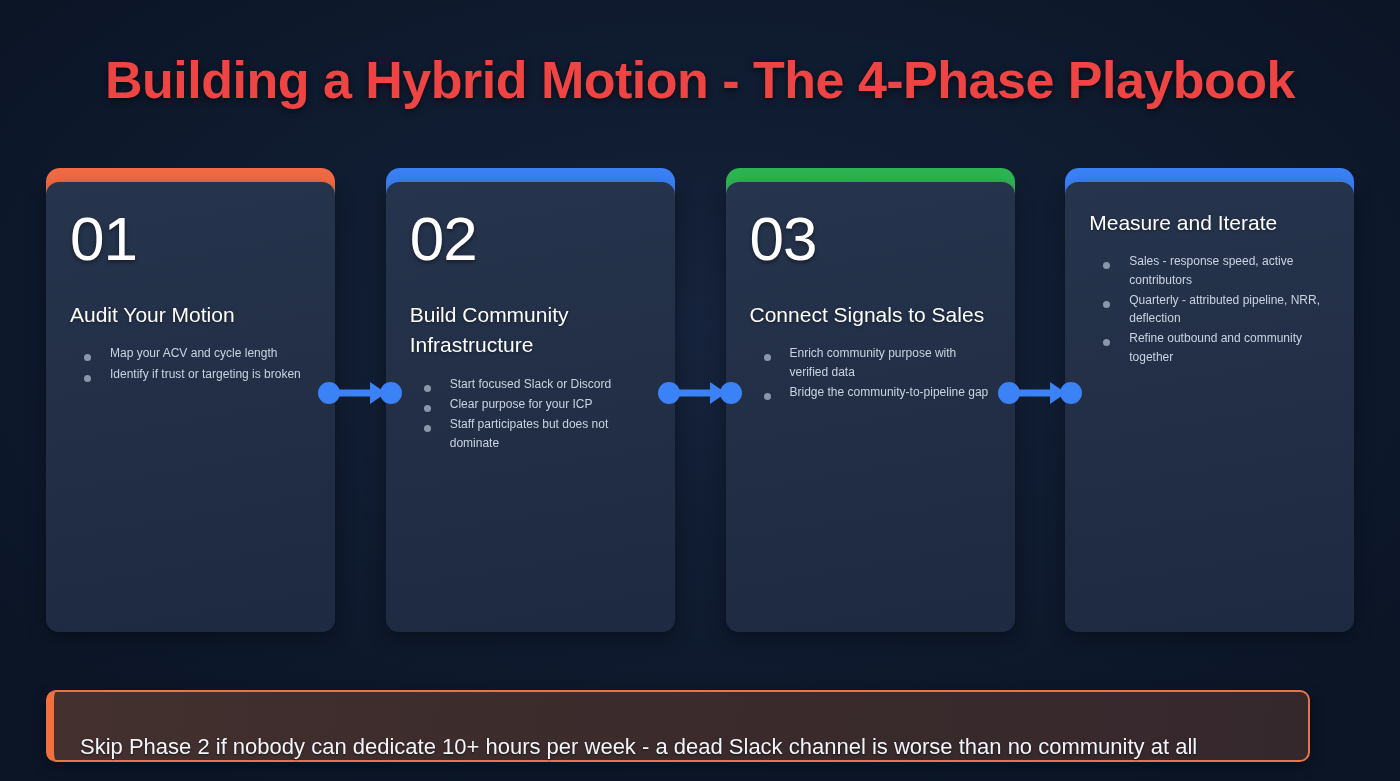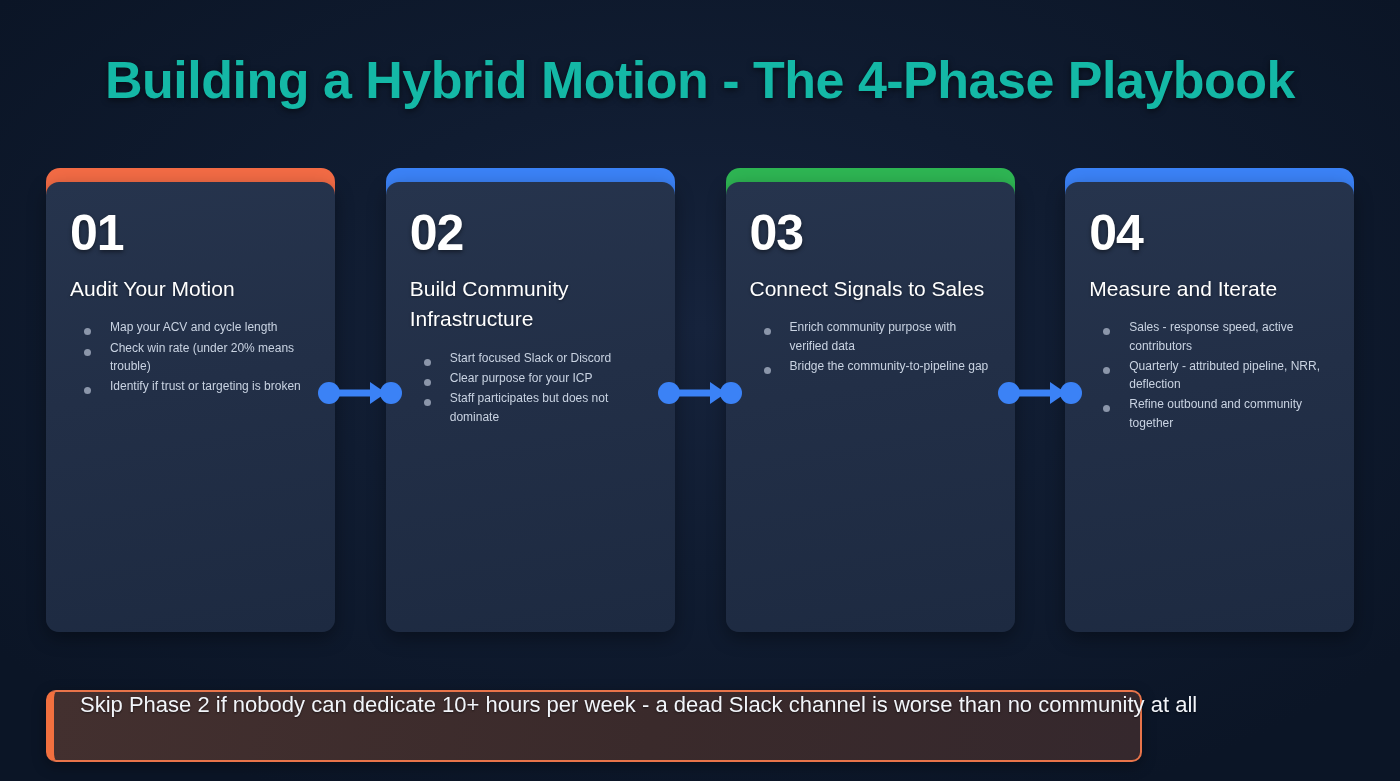--- a/index.html
+++ b/index.html
@@ -22,21 +22,21 @@
   
   .page-title {
     position:absolute;
     top:50px;
     left:0;
     width:1400px;
     text-align:center;
     font-size:52px;
     font-weight:bold;
     letter-spacing:-0.5px;
-    color:#14b8a6;
+    color:#ef4444;
     text-shadow:0 2px 6px rgba(0,0,0,0.55);
     white-space:nowrap;
   }
 
   
   .cards-row {
     position:absolute;
     top:168px;
     left:46px;
     width:1308px;
@@ -68,27 +68,27 @@
     left:0;
     width:289px;
     height:450px;
     border-radius:13px;
     background:linear-gradient(170deg, #26344d 0%, #222f47 45%, #1d2a41 100%);
     box-shadow:0 6px 18px rgba(0,0,0,0.35);
     padding:26px 22px 16px 24px;
   }
 
   .card-number {
-    font-size:50px;
-    font-weight:bold;
+    font-size:62px;
+    font-weight:normal;
     line-height:1.0;
     color:#ffffff;
     letter-spacing:-1px;
     text-shadow:0 2px 4px rgba(0,0,0,0.45);
-    margin-bottom:16px;
+    margin-bottom:30px;
   }
 
   .card-heading {
     font-size:21px;
     font-weight:normal;
     line-height:1.45;
     color:#ffffff;
     margin-bottom:14px;
     text-shadow:0 1px 3px rgba(0,0,0,0.4);
   }
@@ -166,28 +166,28 @@
     border-top:11px solid transparent;
     border-bottom:11px solid transparent;
     border-left:16px solid #3b82f6;
   }
 
   
   .callout-banner {
     position:absolute;
     left:46px;
     top:690px;
-    width:1096px;
+    width:1264px;
     height:72px;
     background:linear-gradient(100deg, #43302f 0%, #3a2a2b 55%, #35282d 100%);
     border:2px solid #e8744a;
     border-left:8px solid #f2703f;
     border-radius:10px;
     display:flex;
-    align-items:flex-start;
+    align-items:flex-end;
     padding-left:26px;
     box-shadow:0 4px 14px rgba(0,0,0,0.35);
   }
 
   .callout-text {
     font-size:22px;
     color:#f2f5fa;
     line-height:1.2;
     white-space:nowrap;
     text-shadow:0 1px 2px rgba(0,0,0,0.5);
@@ -200,21 +200,20 @@
 
 <div class="cards-row">
 
   <div class="card">
     <div class="card-accent" style="background: rgb(242, 107, 69);"></div>
     <div class="card-body">
       <div class="card-number">01</div>
       <div class="card-heading">Audit Your Motion</div>
       <ul class="card-list">
         <li><span class="bullet-dot"></span><span>Map your ACV and cycle length</span></li>
-        <li><span class="bullet-dot"></span><span>Check win rate (under 20% means trouble)</span></li>
         <li><span class="bullet-dot"></span><span>Identify if trust or targeting is broken</span></li>
       </ul>
     </div>
   </div>
 
   <div class="card">
     <div class="card-accent" style="background: rgb(59, 130, 246);"></div>
     <div class="card-body">
       <div class="card-number">02</div>
       <div class="card-heading">Build Community Infrastructure</div>
@@ -234,21 +233,20 @@
       <ul class="card-list">
         <li><span class="bullet-dot"></span><span>Enrich community purpose with verified data</span></li>
         <li><span class="bullet-dot"></span><span>Bridge the community-to-pipeline gap</span></li>
       </ul>
     </div>
   </div>
 
   <div class="card">
     <div class="card-accent" style="background: rgb(59, 130, 246);"></div>
     <div class="card-body">
-      <div class="card-number">04</div>
       <div class="card-heading">Measure and Iterate</div>
       <ul class="card-list">
         <li><span class="bullet-dot"></span><span>Sales - response speed, active contributors</span></li>
         <li><span class="bullet-dot"></span><span>Quarterly - attributed pipeline, NRR, deflection</span></li>
         <li><span class="bullet-dot"></span><span>Refine outbound and community together</span></li>
       </ul>
     </div>
   </div>
 
 </div>

